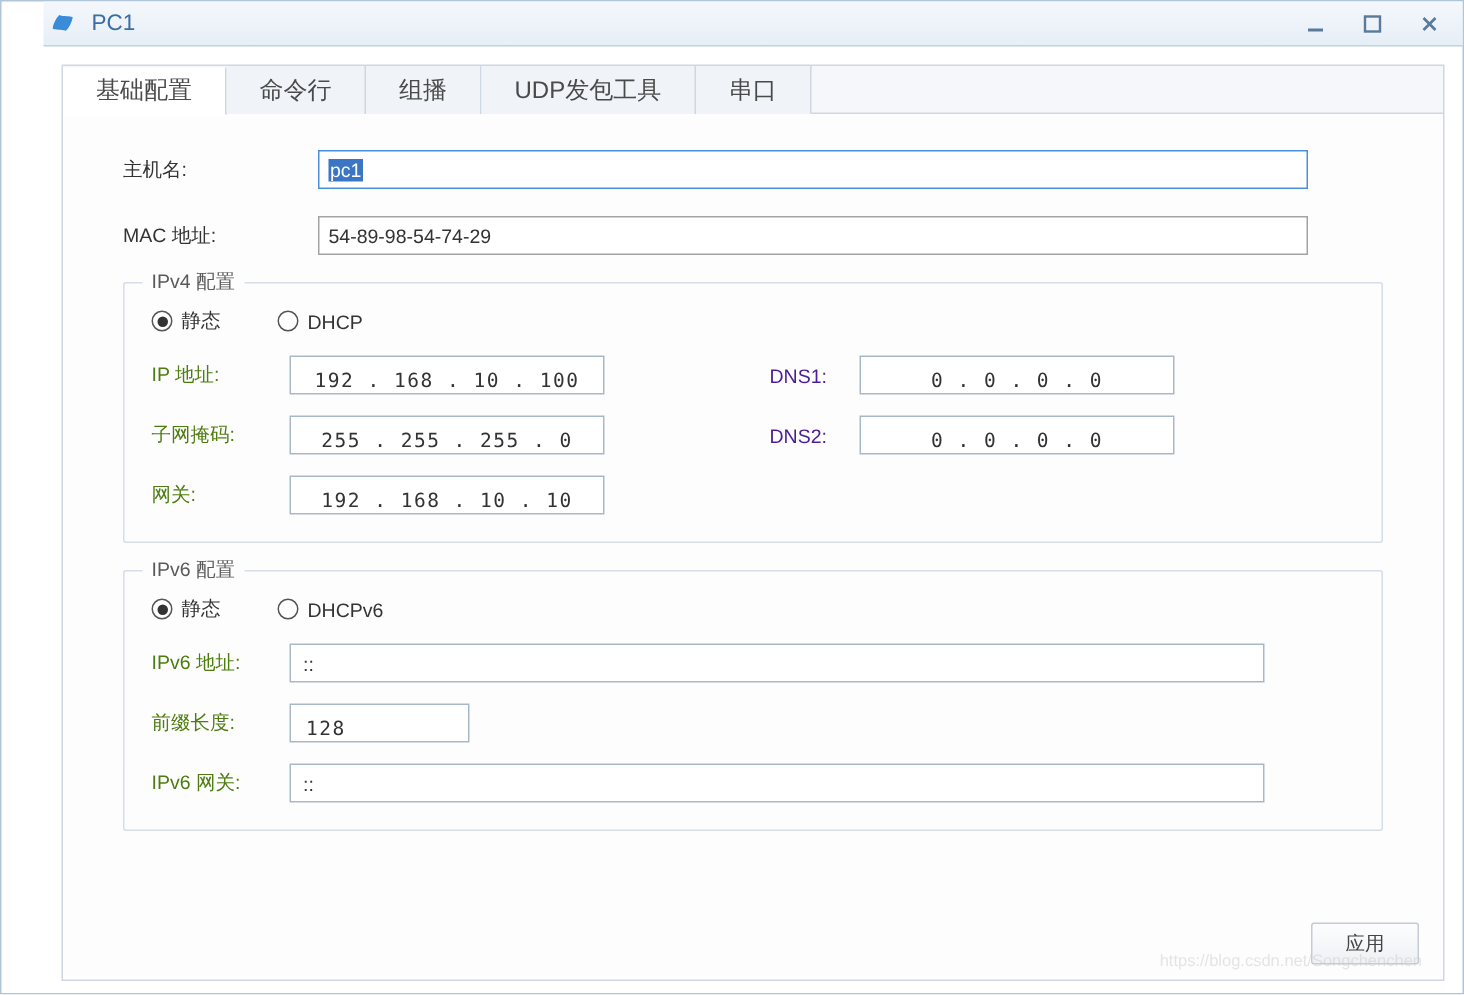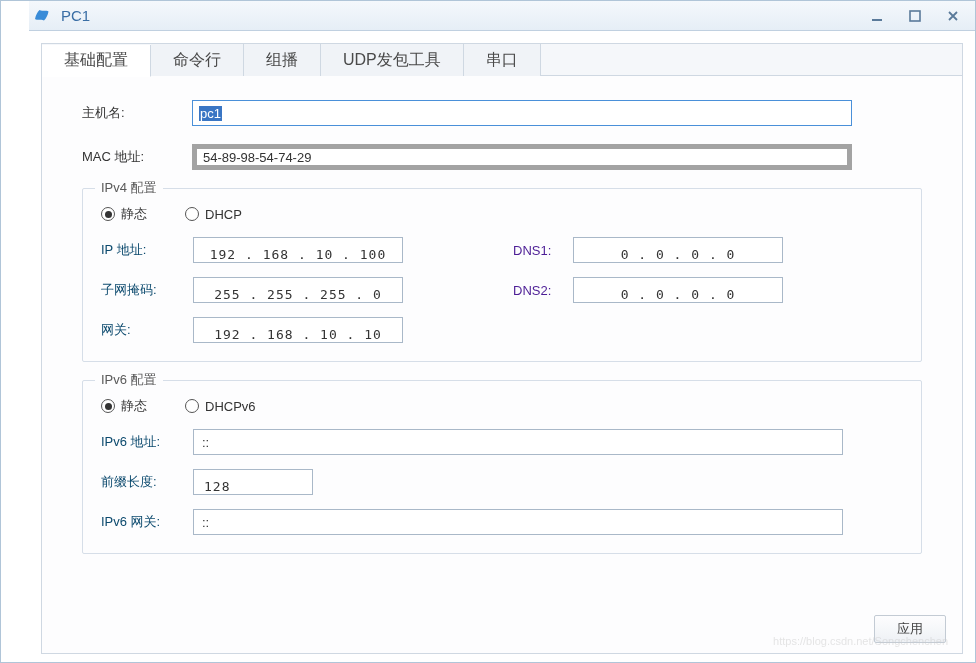--- a/index.html
+++ b/index.html
@@ -76,28 +76,29 @@
 
     .body {
       flex: 1;
       padding: 24px 40px 12px 40px;
       overflow: auto;
     }
 
     .form-row {
       display: flex; align-items: center;
       margin-bottom: 18px;
+      gap: 20px;
     }
     .form-row .label {
       width: 110px;
       color: #333;
     }
     .text-input {
       height: 26px;
-      border: 5px solid #a3a3a3;
+      border: 1px solid #a3a3a3;
       padding: 2px 6px;
       font-size: 13px;
       background: #fff;
       color: #222;
     }
     .hostname-input {
       width: 660px; border: 1px solid #4a90d9;
     }
     .hostname-input .sel {
       background: #3a76c4; color: #fff; padding: 0 1px;
@@ -146,21 +147,21 @@
     .checkbox-ctl {
       width: 14px; height: 14px;
       border: 1px solid #bbb; margin-right: 6px;
       background: #f5f5f5;
     }
 
     .grid-row {
       display: flex; align-items: center;
       margin-bottom: 14px;
     }
-    .grid-row .glabel { width: 92px; color: #0c4a6e; }
+    .grid-row .glabel { width: 92px; color: #4d7c0f; }
     .ip-box {
       width: 210px; height: 26px;
       border: 1px solid #a9b8c8;
       background: #fff;
       display: flex; align-items: flex-end; justify-content: center;
       font-family: "Consolas", monospace;
       letter-spacing: 1px;
       color: #333;
       padding: 0 6px;
     }

